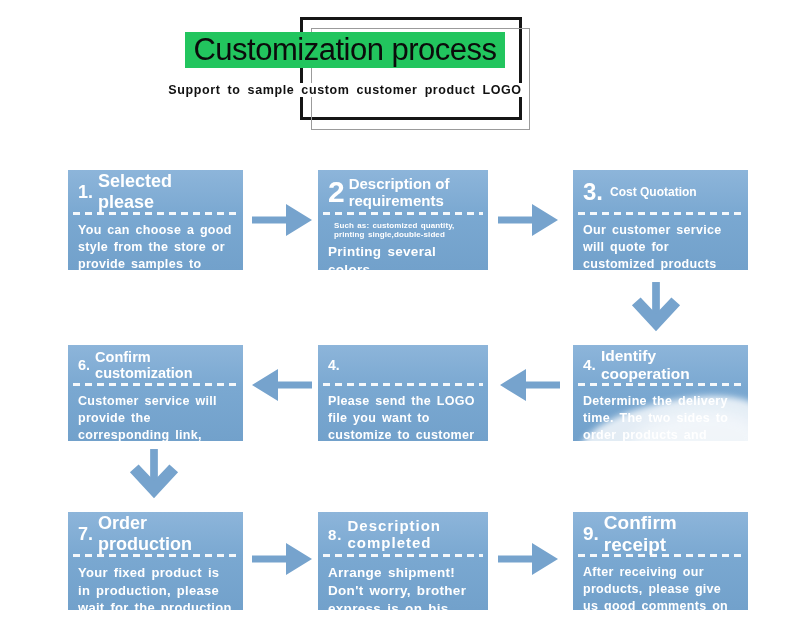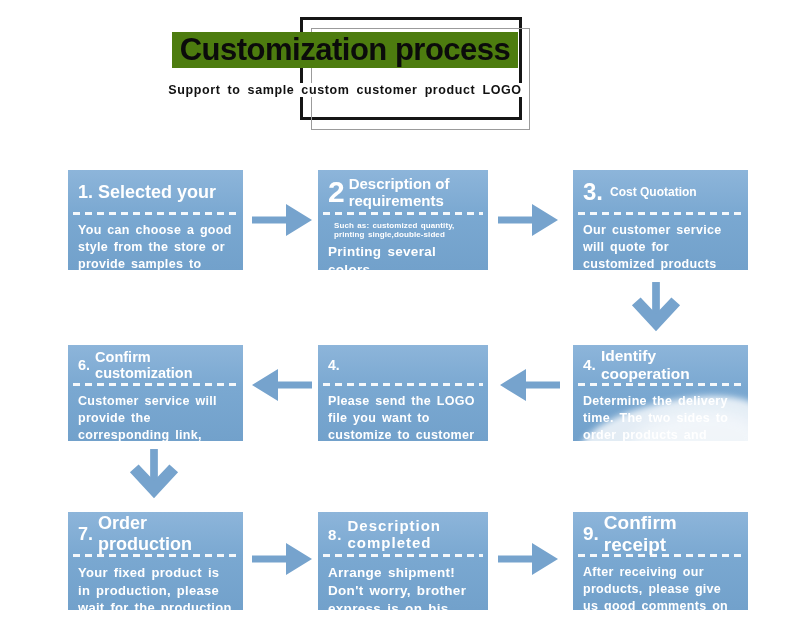--- a/index.html
+++ b/index.html
@@ -5,22 +5,22 @@
   html,body{margin:0;padding:0;background:#fff;}
   .page{position:relative;width:790px;height:642px;background:#fff;overflow:hidden;
         font-family:"Liberation Sans",sans-serif;}
 
   
   .frame-black{position:absolute;left:300px;top:17px;width:216px;height:97px;
                border:3px solid #161616;background:transparent;}
   .frame-gray{position:absolute;left:311px;top:28px;width:217px;height:100px;
               border:1px solid #9b9b9b;background:transparent;}
   .title-row{position:absolute;left:95px;top:32px;width:500px;text-align:center;z-index:3;}
-  .title-row .t{display:inline-block;background:#4d7c0f;padding:0 8px;
-                font-size:31px;font-weight:bold;color:#0b0b0b;letter-spacing:-0.5px;}
+  .title-row .t{display:inline-block;background:#22c55e;padding:0 8px;
+                font-size:31px;font-weight:normal;color:#0b0b0b;letter-spacing:-0.5px;}
   .subtitle-row{position:absolute;left:95px;top:80px;width:500px;text-align:center;z-index:3;}
   .subtitle-row .t{display:inline-block;background:#fff;padding:0 6px;
                    font-size:12.5px;font-weight:bold;color:#111;
                    letter-spacing:0.6px;word-spacing:3px;}
 
   
   .box{position:absolute;width:175px;overflow:hidden;color:#fff;
        background:linear-gradient(180deg,#8db5da 0%,#7aa8d1 45%,#72a1cb 100%);}
   .c1{left:68px}.c2{left:318px;width:170px}.c3{left:573px}
   .r1{top:170px;height:100px}.r2{top:345px;height:96px}.r3{top:512px;height:98px}
@@ -83,21 +83,21 @@
   <div class="title-row">
     <span class="t">Customization process</span>
   </div>
   <div class="subtitle-row">
     <span class="t">Support to sample custom customer product LOGO</span>
   </div>
 
   <div class="box r1 c1 b1">
     <div class="box-head">
       <span class="hnum">1.</span>
-      <span class="htitle">Selected your</span>
+      <span class="htitle">Selected please</span>
     </div>
     <div class="dash"></div>
     <div class="box-body">You can choose a good style from the store or provide samples to customer service reference</div>
   </div>
 
   <div class="box r1 c2 b2">
     <div class="box-head">
       <span class="hnum">2</span>
       <span class="htitle">Description of requirements</span>
     </div>

